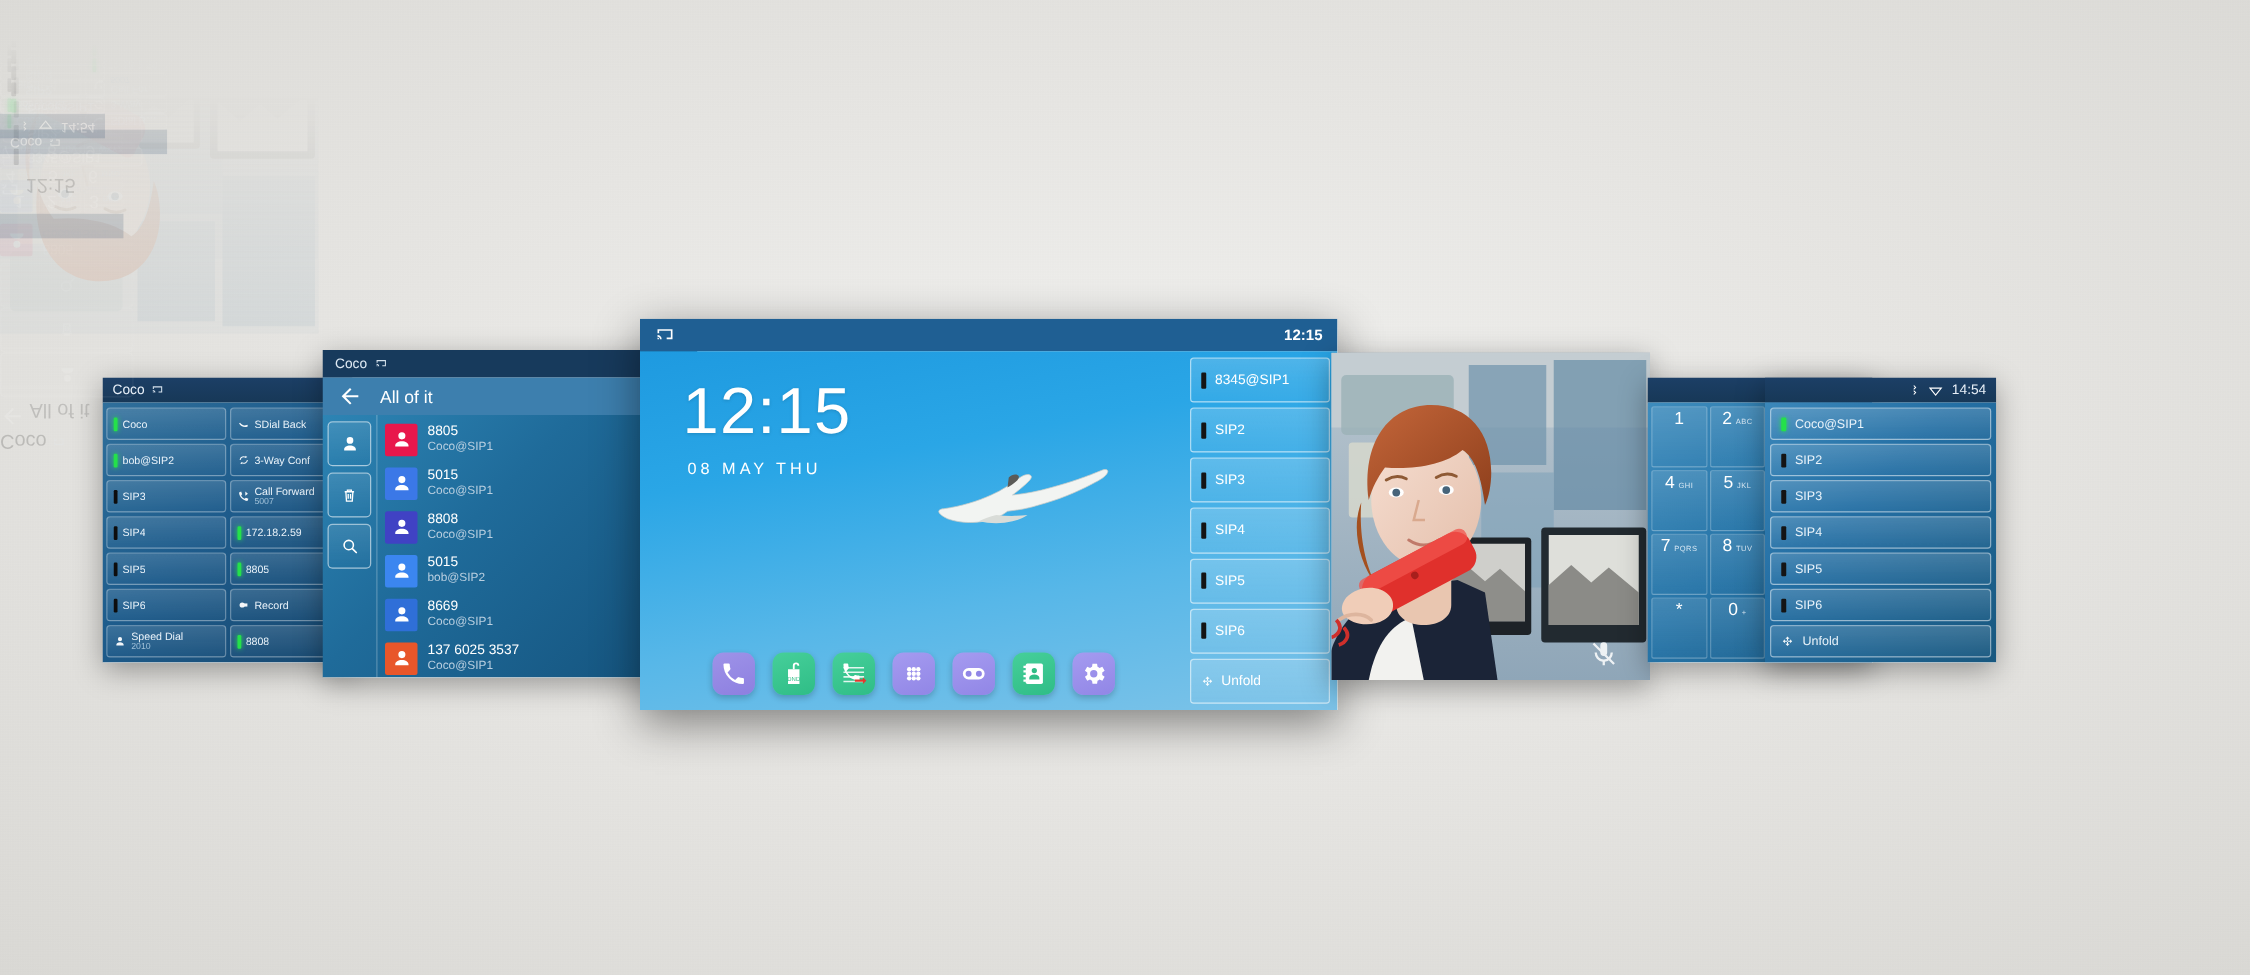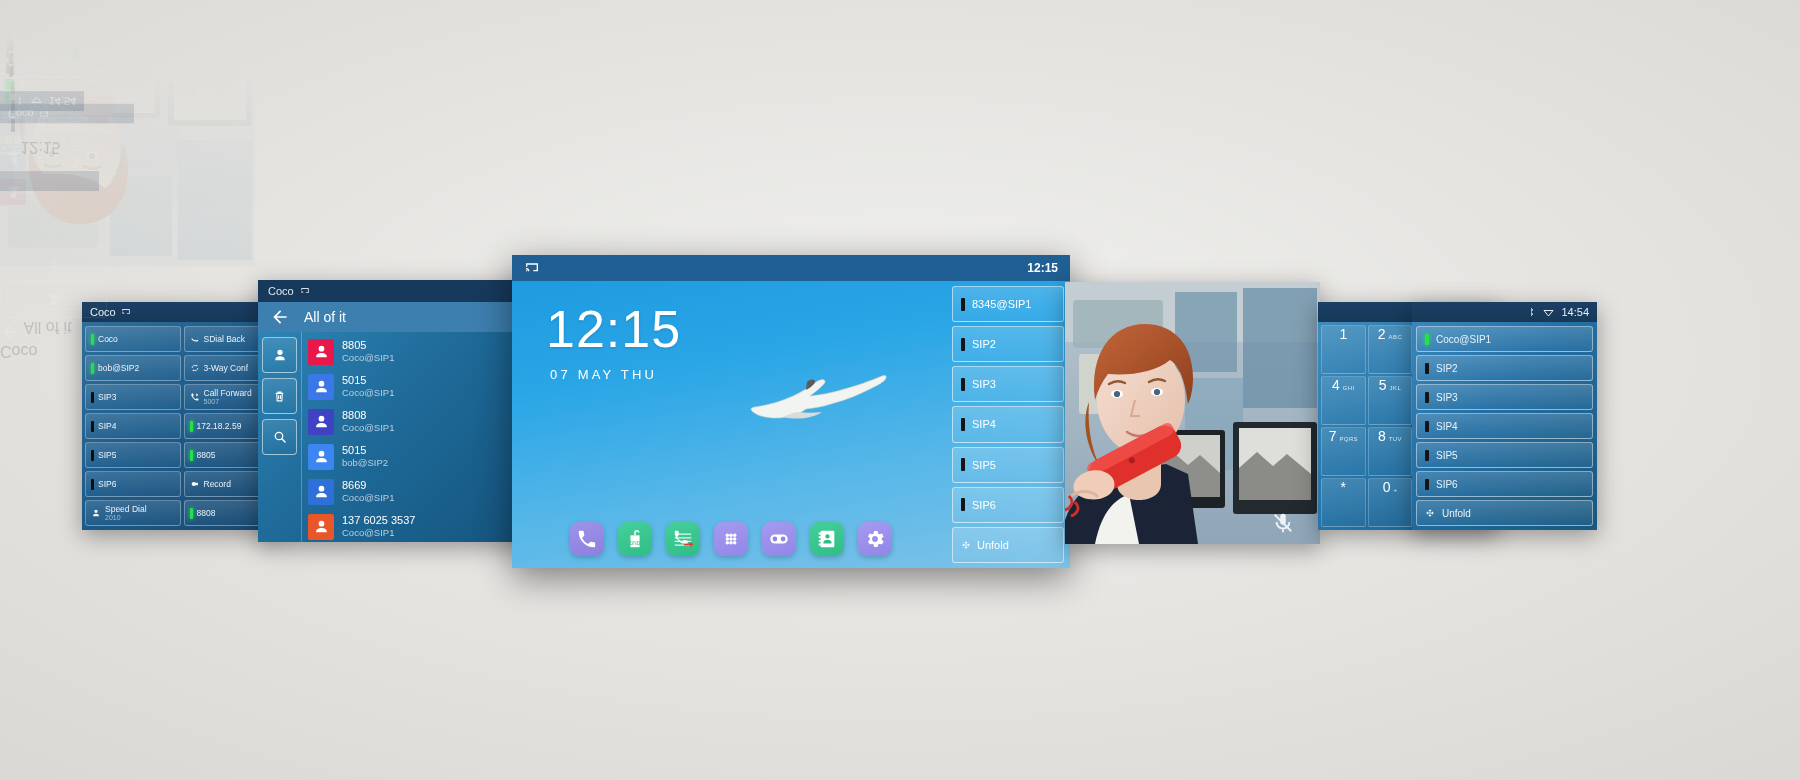--- a/index.html
+++ b/index.html
@@ -562,21 +562,21 @@
   <div class="panel" id="p3">
     <div class="hs-status">
       <svg width="16" height="16" viewBox="0 0 24 24">
         <path fill="#fff" d="M3 5h18v12h-7v-2h5V7H5v3H3V5zm0 7a5 5 0 015 5H6a3 3 0 00-3-3v-2zm0 3a2 2 0 012 2H3v-2z"></path>
       </svg>
       <span style="margin-left:auto">12:15</span>
     </div>
     <div class="hs-body">
       <div class="hs-left">
         <div class="clock">12:15</div>
-        <div class="cdate">07 MAY THU</div>
+        <div class="cdate">08 MAY THU</div>
         <svg class="gull" viewBox="0 0 190 90">
           <path fill="#f2f4f2" stroke="#c9ccc8" stroke-width=".6" d="M18 46c14-2 27-6 38-11 9-4 16-9 23-14 3-2 6-3 8-2 2 1 1 3-1 5-4 4-9 8-13 11 10-1 21-3 31-6 15-4 29-9 41-14 3-1 5 0 4 2-1 3-6 6-12 9-13 7-28 13-43 17-9 3-17 4-25 5-5 4-12 7-19 8-10 2-21 1-29-2-4-2-7-4-7-6 0-1 2-2 4-2z"></path>
           <path fill="#5b5b58" d="M70 21c2-2 5-3 7-2 2 1 1 3-1 5-2 2-5 4-7 5l1-8z"></path>
           <path fill="#d9dcd8" d="M46 56c9 2 19 2 27 0 5-1 9-3 12-5-8 1-17 1-25 0-5 1-10 3-14 5z"></path>
         </svg>
         <div class="dock" id="dock">
             <div class="dockicon ic-purple" title="Phone">
               <svg width="22" height="22" viewBox="0 0 24 24">
                 <path fill="#fff" d="M6.6 10.8a15 15 0 006.6 6.6l2.2-2.2a1 1 0 011-.2 11 11 0 003.5.6 1 1 0 011 1V20a1 1 0 01-1 1A17 17 0 013 4a1 1 0 011-1h3.5a1 1 0 011 1 11 11 0 00.6 3.5 1 1 0 01-.3 1z"></path>
               </svg>

